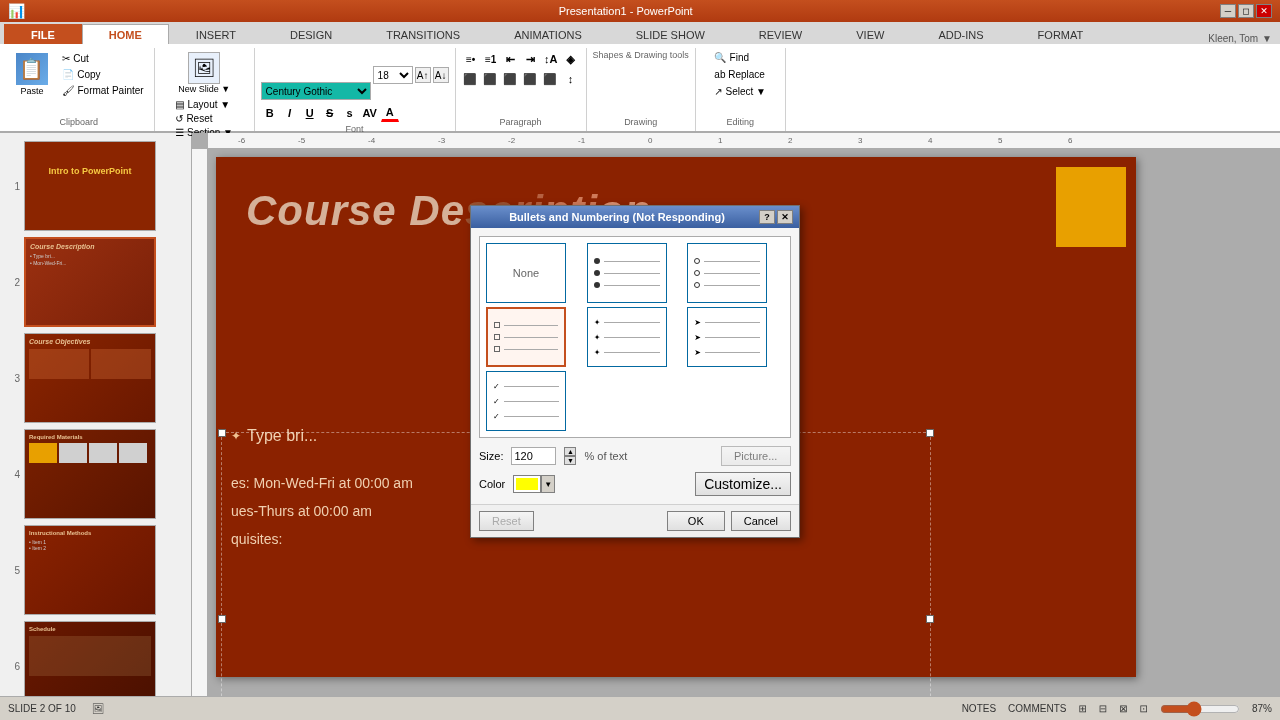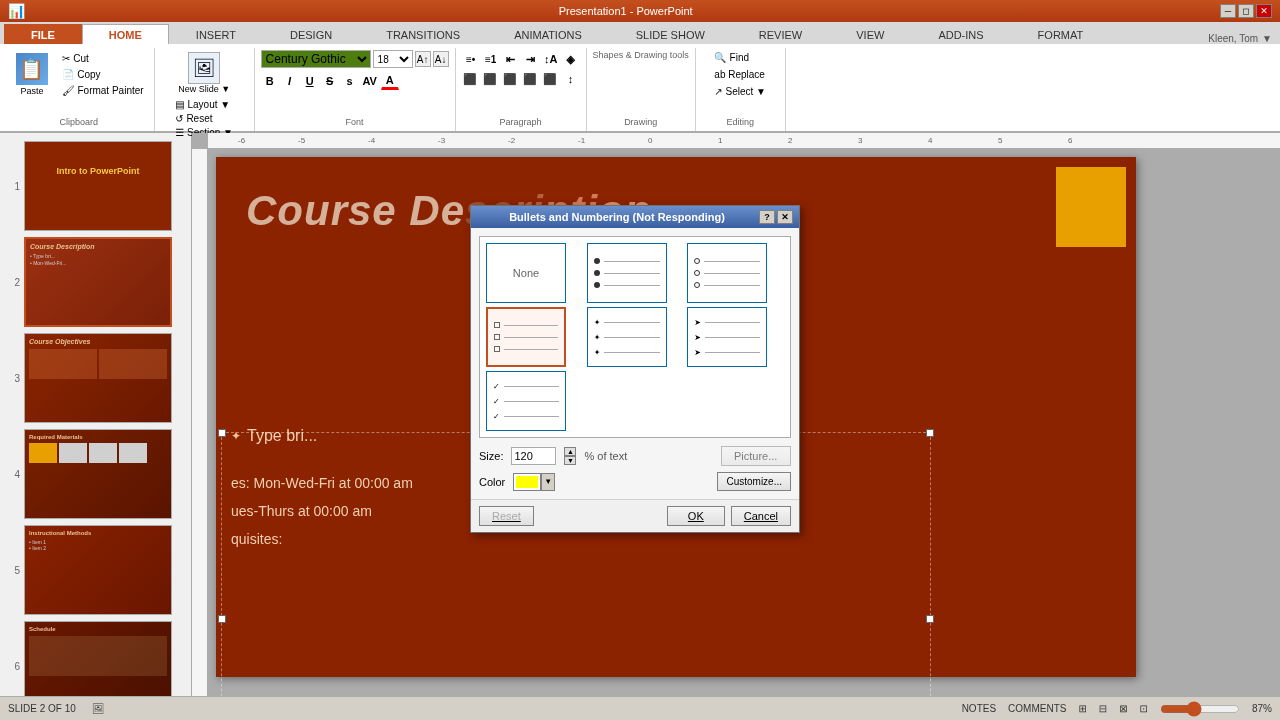--- a/index.html
+++ b/index.html
@@ -125,22 +125,22 @@
       border: 1px solid #ababab;
       display: flex; align-items: center; justify-content: center;
       font-size: 18px;
     }
     .layout-btn { font-size: 10px; cursor: pointer; padding: 1px 3px; white-space: nowrap; }
 
     
     .font-group { min-width: 180px; }
     .font-row { display: flex; gap: 2px; align-items: center; margin-bottom: 2px; }
     .font-select {
-      width: 110px; height: 18px; font-size: 12px;
-      border: 1px solid #ababab; background: #4d7c0f;
+      width: 110px; height: 18px; font-size: 10px;
+      border: 1px solid #ababab; background: #14b8a6; margin-top: 32px;
     }
     .size-select {
       width: 40px; height: 18px; font-size: 10px;
       border: 1px solid #ababab; background: white;
     }
     .size-btn { width: 16px; height: 16px; font-size: 10px; border: 1px solid #ababab; background: #f0f0f0; cursor: pointer; display: flex; align-items: center; justify-content: center; }
     .format-btn { width: 18px; height: 18px; font-size: 11px; border: 1px solid transparent; background: transparent; cursor: pointer; display: flex; align-items: center; justify-content: center; font-weight: bold; }
 
     
     .main-layout {
@@ -163,21 +163,21 @@
       cursor: pointer;
     }
     .slide-number {
       width: 16px;
       font-size: 10px;
       color: #666;
       text-align: right;
       margin-right: 4px;
     }
     .slide-preview {
-      width: 148px;
+      width: 132px;
       height: 90px;
       border: 1px solid #ababab;
       background: #8b2500;
       position: relative;
       overflow: hidden;
       flex-shrink: 0;
     }
     .slide-preview.active { border: 2px solid #c44f1e; }
     .slide-preview-content {
       position: absolute;
@@ -409,34 +409,33 @@
     .color-dropdown-btn {
       width: 14px; height: 18px;
       border: 1px solid #808080;
       background: #d4d0c8;
       display: flex; align-items: center; justify-content: center;
       font-size: 8px; cursor: pointer;
     }
     .customize-btn {
       margin-left: auto;
       padding: 3px 8px;
-      font-size: 10px;
+      font-size: 14px;
       background: linear-gradient(to bottom, #f5f5f5, #e0e0e0);
       border: 1px solid #808080;
       cursor: pointer;
     }
 
     .dialog-footer {
       display: flex;
       justify-content: space-between;
       align-items: center;
       padding: 6px 8px;
       background: #f0f0f0;
       border-top: 1px solid #d0d0d0;
-      text-decoration: underline;
     }
     .dialog-reset-btn {
       padding: 3px 12px;
       font-size: 11px;
       background: linear-gradient(to bottom, #f5f5f5, #e0e0e0);
       border: 1px solid #808080;
       cursor: pointer;
       color: #aaa;
     }
     .dialog-action-btns { display: flex; gap: 6px; }

